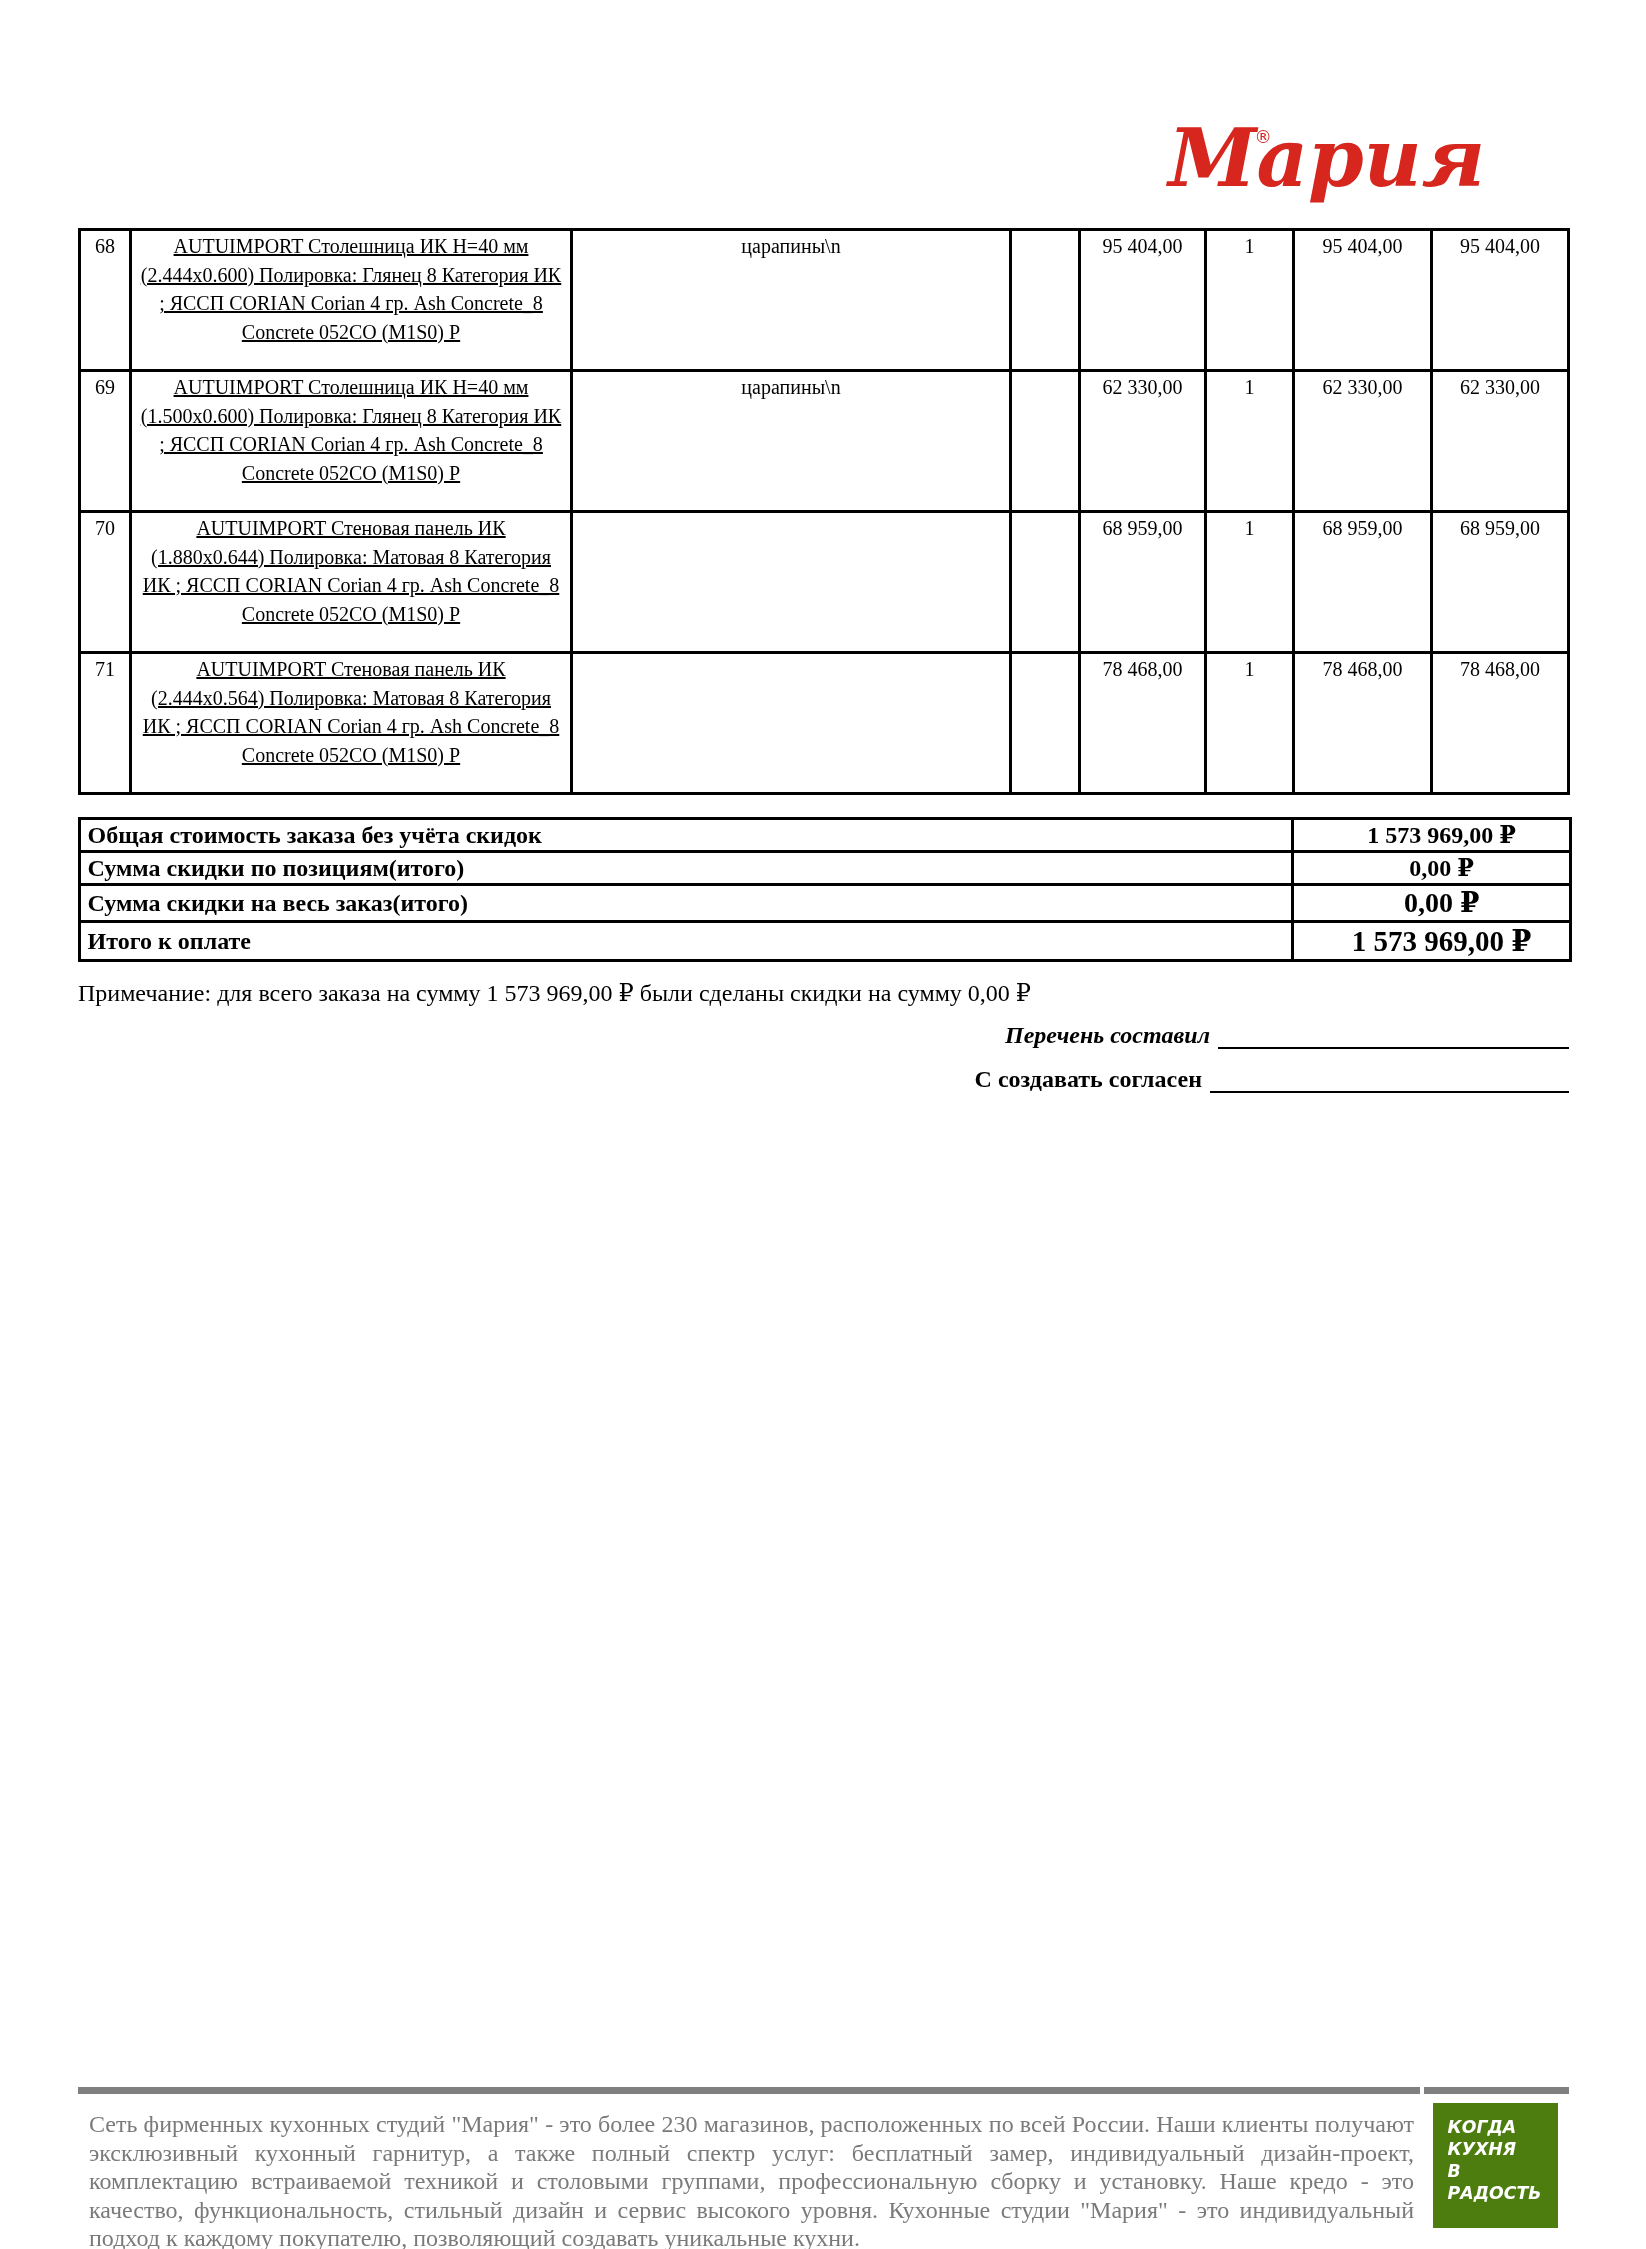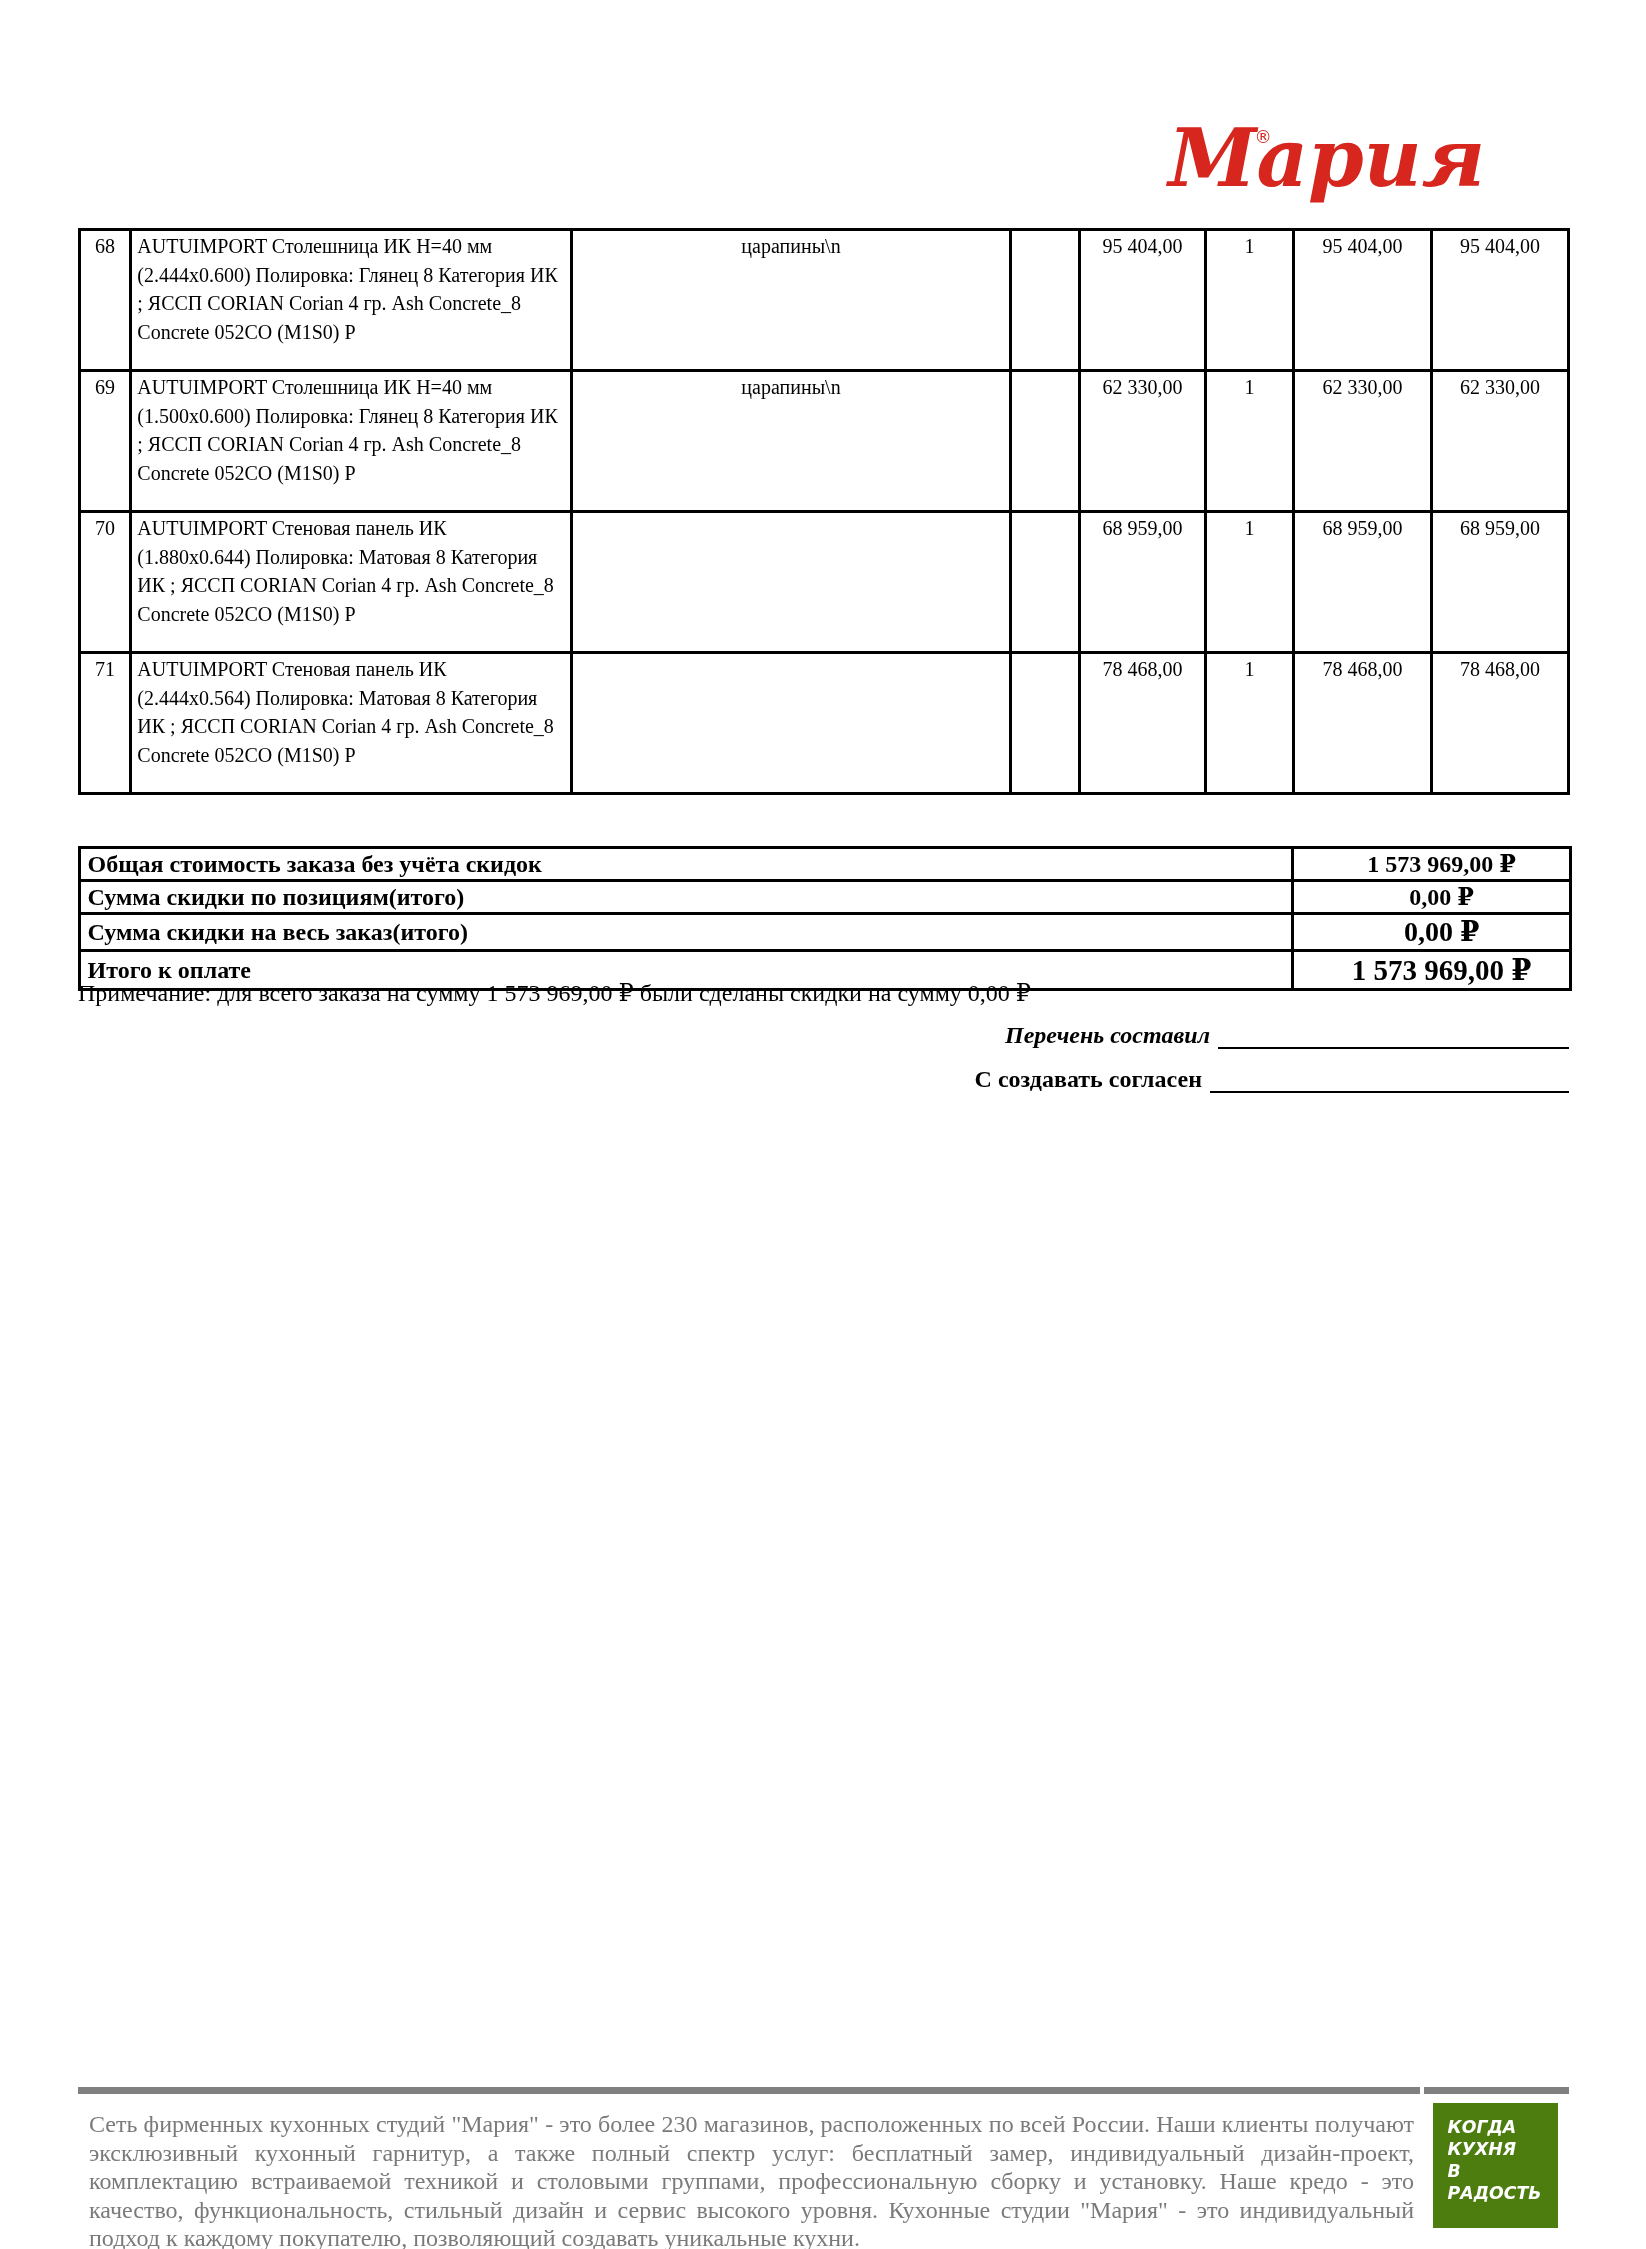--- a/index.html
+++ b/index.html
@@ -6,25 +6,25 @@
   body { width: 1646px; height: 2250px; position: relative; overflow: hidden;
          font-family: "Liberation Serif", "DejaVu Serif", serif; color: #000; }
 
   .logo { position: absolute; left: 1155px; top: 116px; width: 425px; height: 100px; text-align: center; }
 
   table.items { position: absolute; left: 78px; top: 228px; width: 1491px;
                 border-collapse: collapse; table-layout: fixed; }
   table.items td { border: 3.3px solid #000; vertical-align: top; font-size: 20px;
                    line-height: 28.5px; padding: 1.3px 5.3px 2.7px 5.3px; height: 141px; box-sizing: border-box; }
   td.c-num { text-align: center; }
-  td.c-desc { text-align: left; }
+  td.c-desc { text-align: center; text-decoration: underline; }
   td.c-note { text-align: center; }
   td.c-price, td.c-qty, td.c-sum, td.c-total { text-align: center; }
 
-  table.summary { position: absolute; left: 78px; top: 846px; width: 1491px;
+  table.summary { position: absolute; left: 78px; top: 817px; width: 1491px;
                   border-collapse: collapse; table-layout: fixed; }
   table.summary td { border: 3.3px solid #000; font-weight: bold; font-size: 24px;
                      line-height: 26.6px; padding: 1.3px 6.6px; box-sizing: border-box; }
   table.summary td.val { text-align: center; padding-left: 27px; }
   table.summary tr.r1 td { height: 33px; }
   table.summary tr.r2 td { height: 33px; }
   table.summary tr.r3 td { height: 37px; }
   table.summary tr.r3 td.val { font-size: 28px; }
   table.summary tr.r4 td { height: 39px; }
   table.summary tr.r4 td.val { font-size: 29px; }

